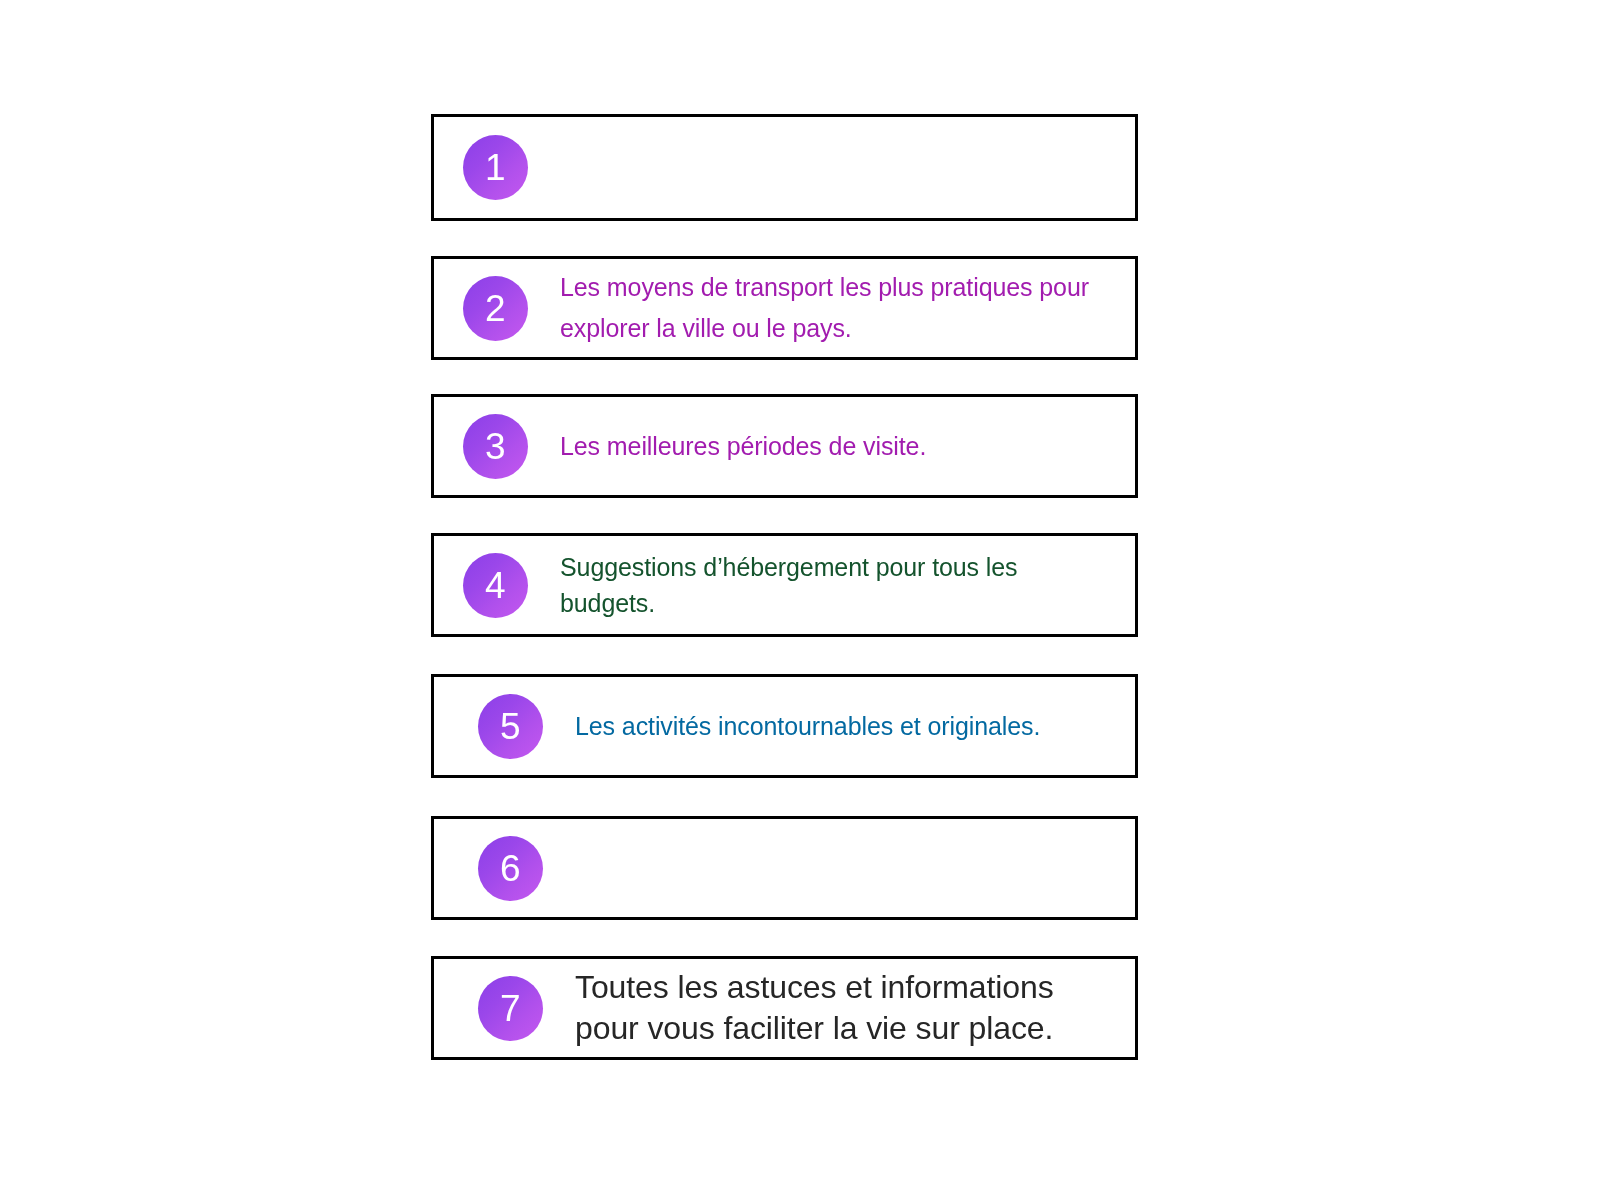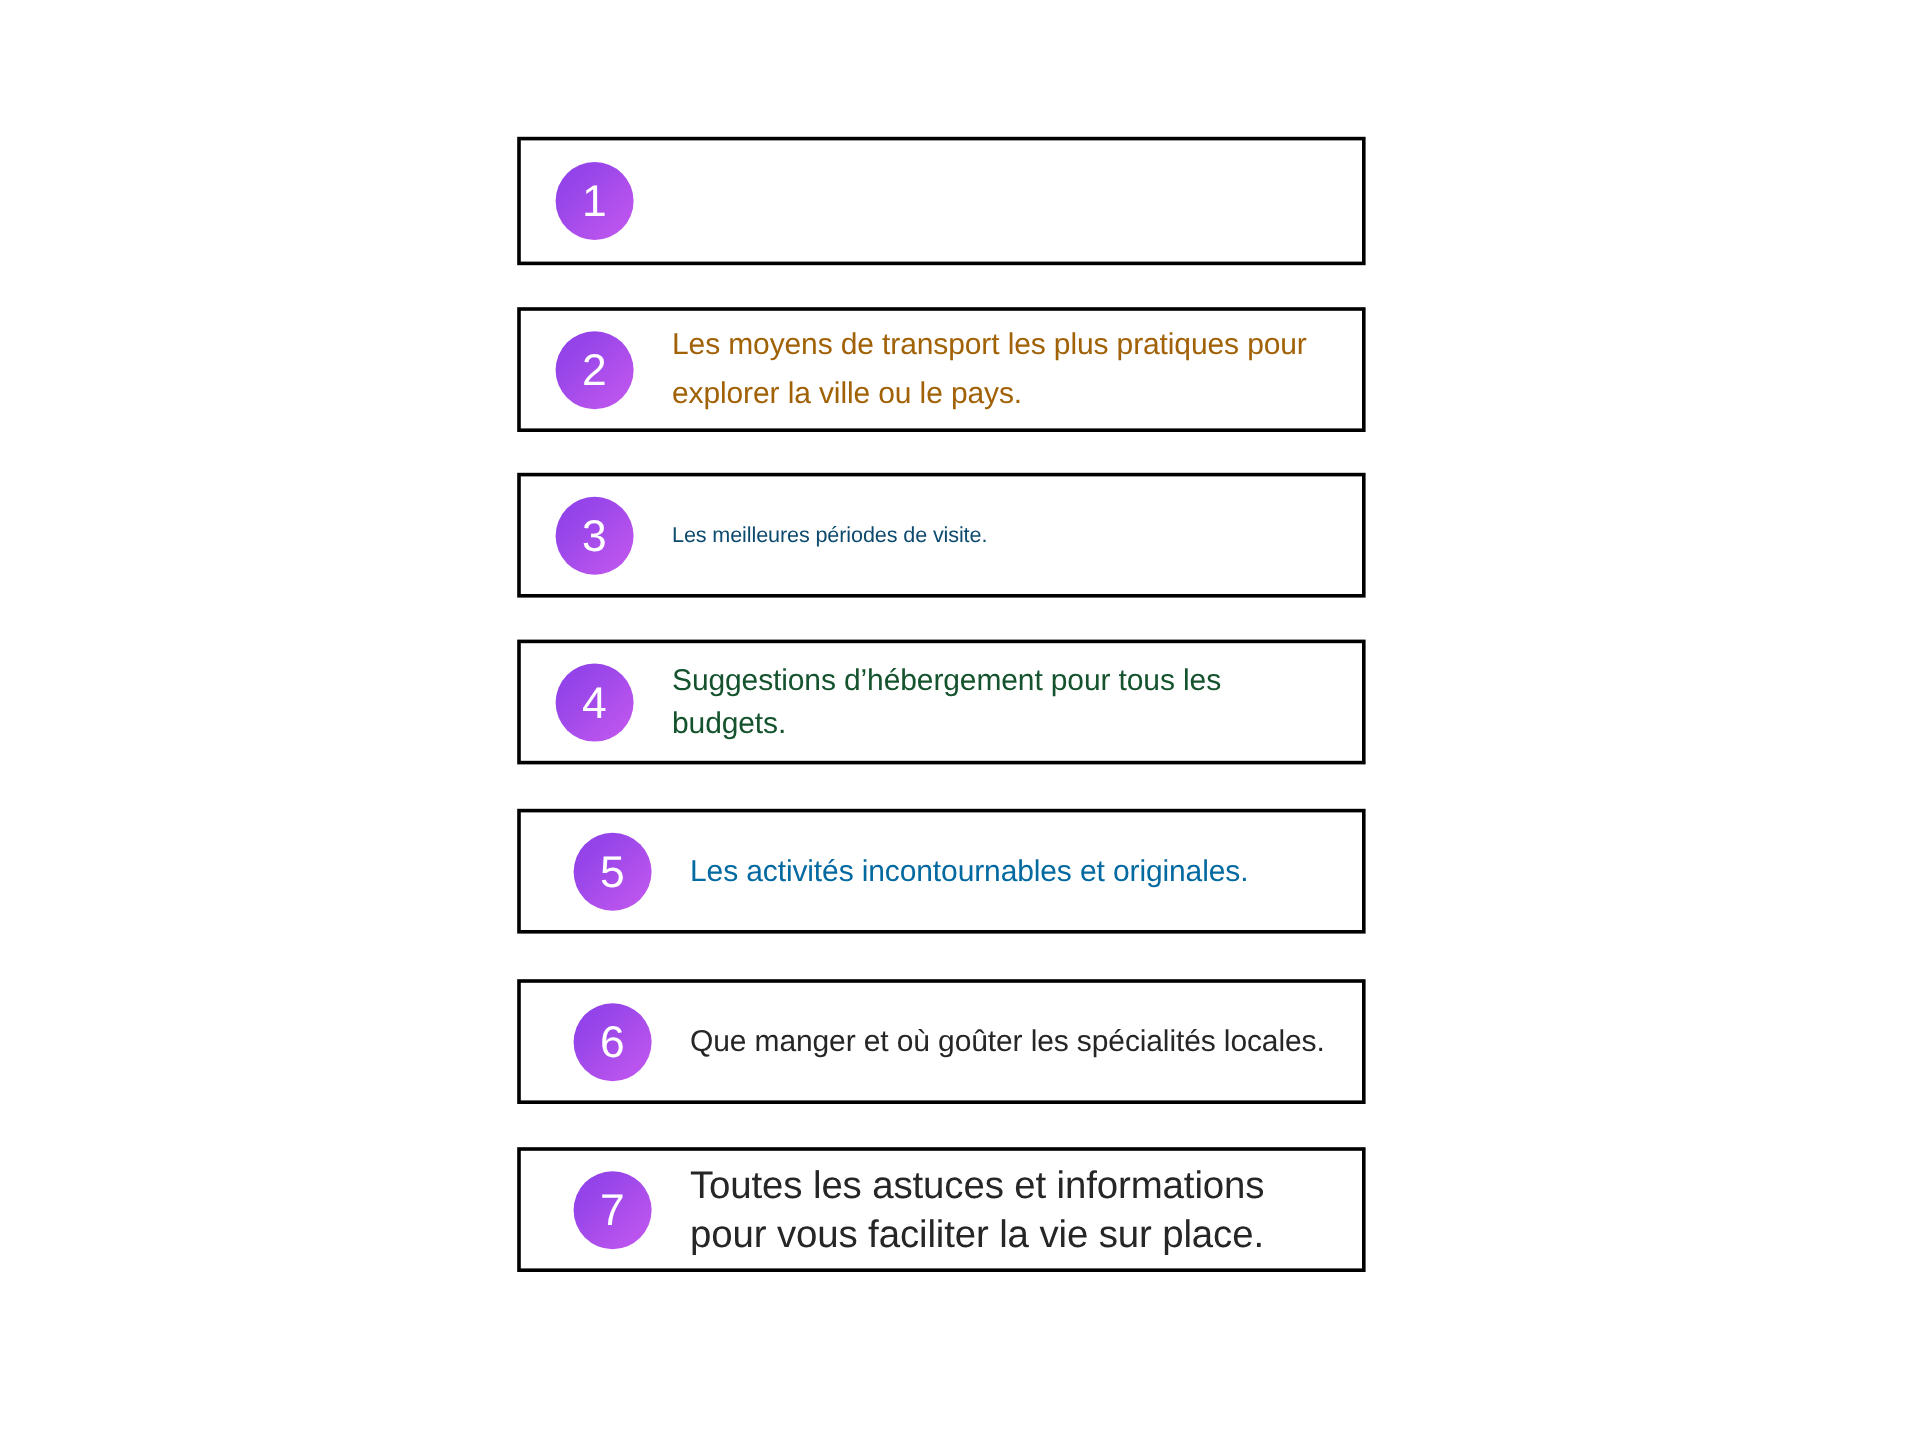--- a/index.html
+++ b/index.html
@@ -53,35 +53,34 @@
 </style>
 </head>
 <body>
 
 <div id="board" style="background: rgb(255, 255, 255);">
     <div class="item-row" style="left: 431px; top: 114px; width: 707px; height: 107px; border-color: rgb(0, 0, 0);">
       <div class="badge" style="width: 65px; height: 65px; font-size: 37px; margin-left: 29px; color: rgb(255, 255, 255);">1</div>
     </div>
     <div class="item-row" style="left: 431px; top: 256px; width: 707px; height: 104px; border-color: rgb(0, 0, 0);">
       <div class="badge" style="width: 65px; height: 65px; font-size: 37px; margin-left: 29px; color: rgb(255, 255, 255);">2</div>
-      <div class="item-text" style="font-size: 25px; line-height: 41px; color: #a16207; margin-left: 32px; margin-right: 30px;">Les moyens de transport les plus pratiques pour explorer la ville ou le pays.</div>
+      <div class="item-text" style="font-size: 25px; line-height: 41px; color: #a21caf; margin-left: 32px; margin-right: 30px;">Les moyens de transport les plus pratiques pour explorer la ville ou le pays.</div>
     </div>
     <div class="item-row" style="left: 431px; top: 394px; width: 707px; height: 104px; border-color: rgb(0, 0, 0);">
       <div class="badge" style="width: 65px; height: 65px; font-size: 37px; margin-left: 29px; color: rgb(255, 255, 255);">3</div>
-      <div class="item-text" style="font-size: 18px; line-height: 36px; color: #0c4a6e; margin-left: 32px; ">Les meilleures périodes de visite.</div>
+      <div class="item-text" style="font-size: 25px; line-height: 36px; color: #a21caf; margin-left: 32px; ">Les meilleures périodes de visite.</div>
     </div>
     <div class="item-row" style="left: 431px; top: 533px; width: 707px; height: 104px; border-color: rgb(0, 0, 0);">
       <div class="badge" style="width: 65px; height: 65px; font-size: 37px; margin-left: 29px; color: rgb(255, 255, 255);">4</div>
       <div class="item-text" style="font-size: 25px; line-height: 36px; color: #14532d; margin-left: 32px; margin-right: 30px;">Suggestions d’hébergement pour tous les budgets.</div>
     </div>
     <div class="item-row" style="left: 431px; top: 674px; width: 707px; height: 104px; border-color: rgb(0, 0, 0);">
       <div class="badge" style="width: 65px; height: 65px; font-size: 37px; margin-left: 44px; color: rgb(255, 255, 255);">5</div>
       <div class="item-text" style="font-size: 25px; line-height: 36px; color: #0369a1; margin-left: 32px; margin-right: 30px;">Les activités incontournables et originales.</div>
     </div>
     <div class="item-row" style="left: 431px; top: 816px; width: 707px; height: 104px; border-color: rgb(0, 0, 0);">
       <div class="badge" style="width: 65px; height: 65px; font-size: 37px; margin-left: 44px; color: rgb(255, 255, 255);">6</div>
-      <div class="item-text" style="font-size: 25px; line-height: 36px; color: rgb(38, 38, 38); margin-left: 32px; margin-right: 30px;">Que manger et où goûter les spécialités locales.</div>
     </div>
     <div class="item-row" style="left: 431px; top: 956px; width: 707px; height: 104px; border-color: rgb(0, 0, 0);">
       <div class="badge" style="width: 65px; height: 65px; font-size: 37px; margin-left: 44px; color: rgb(255, 255, 255);">7</div>
       <div class="item-text" style="font-size: 32px; line-height: 41px; color: rgb(38, 38, 38); margin-left: 32px; margin-right: 30px;">Toutes les astuces et informations pour vous faciliter la vie sur place.</div>
     </div>
   </div>
 
 </body></html>

